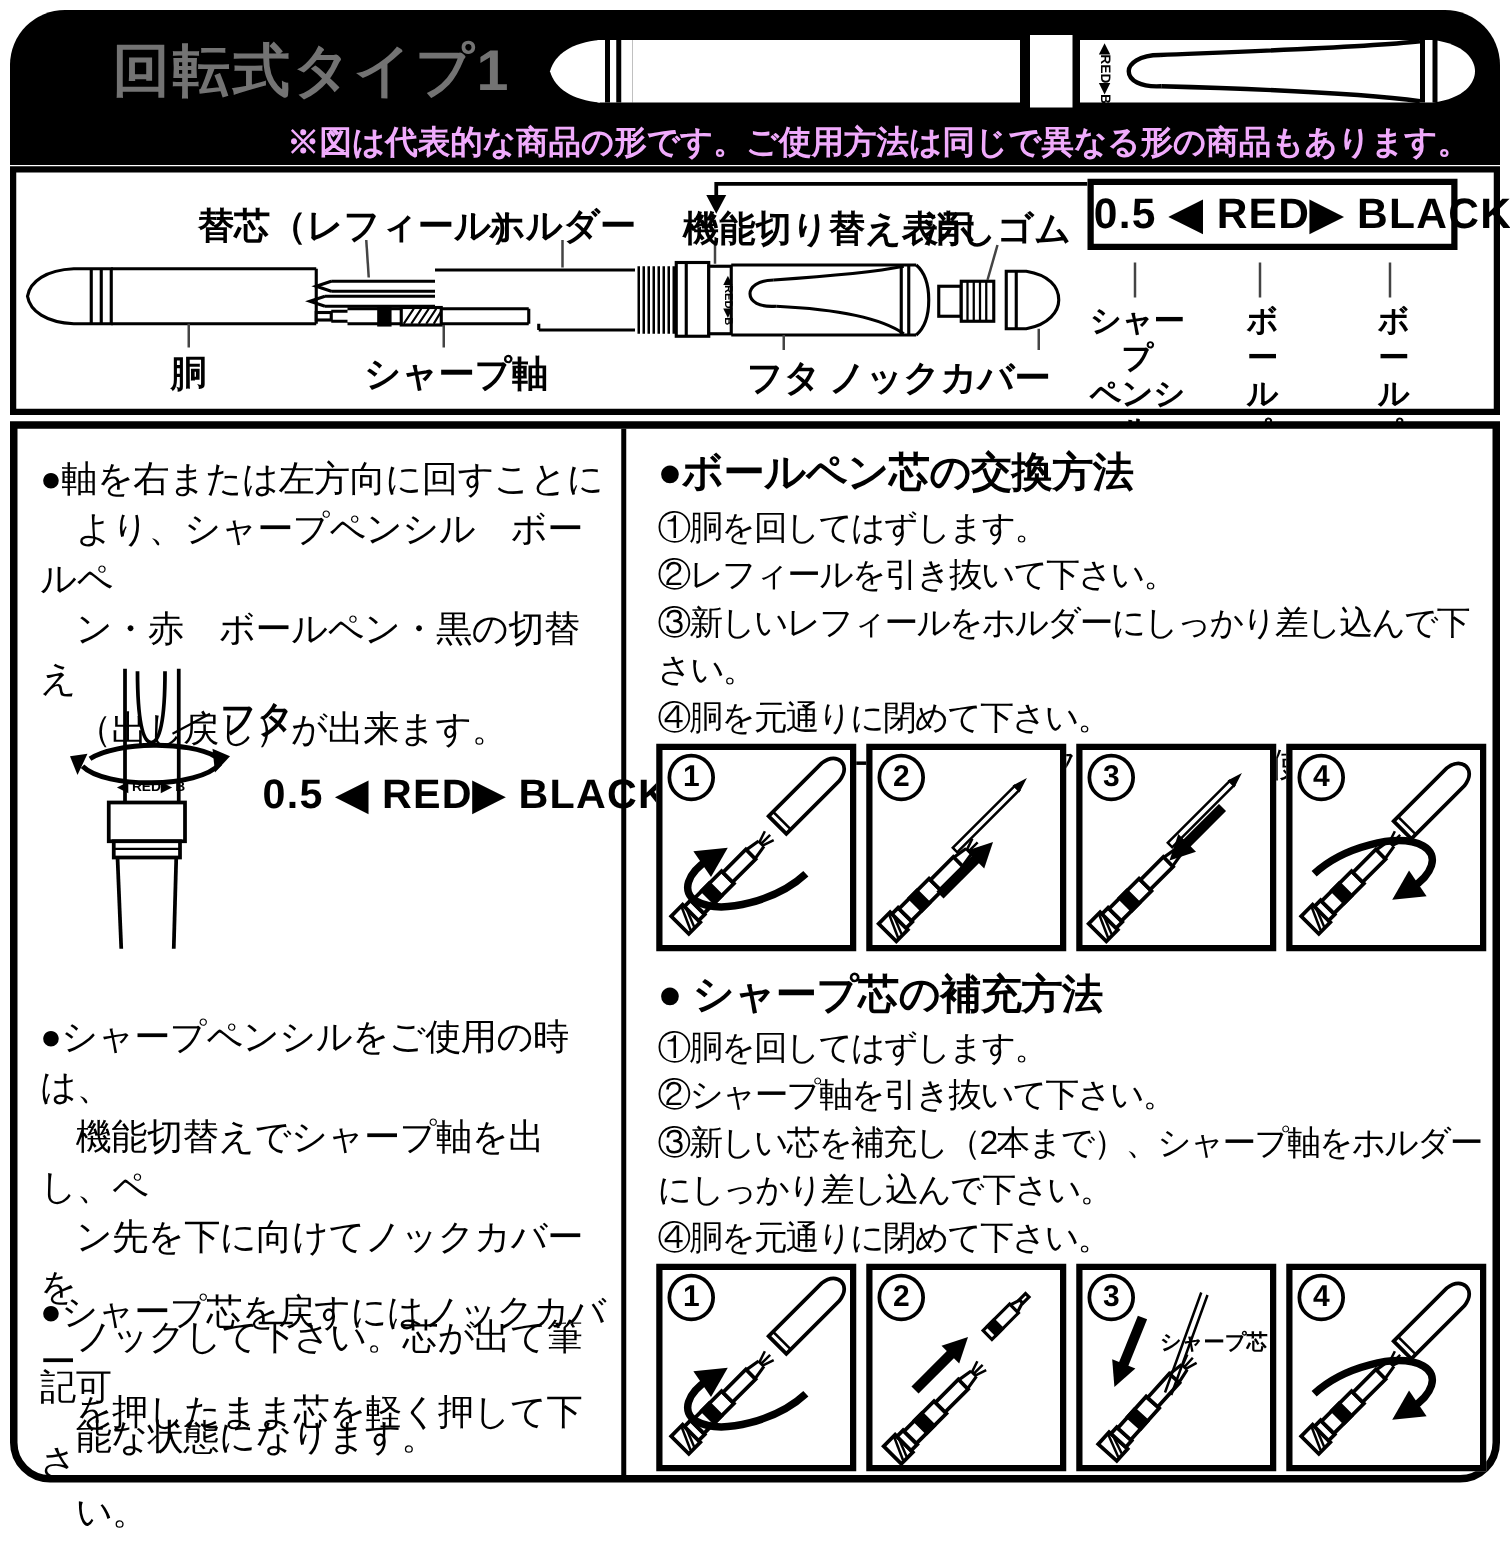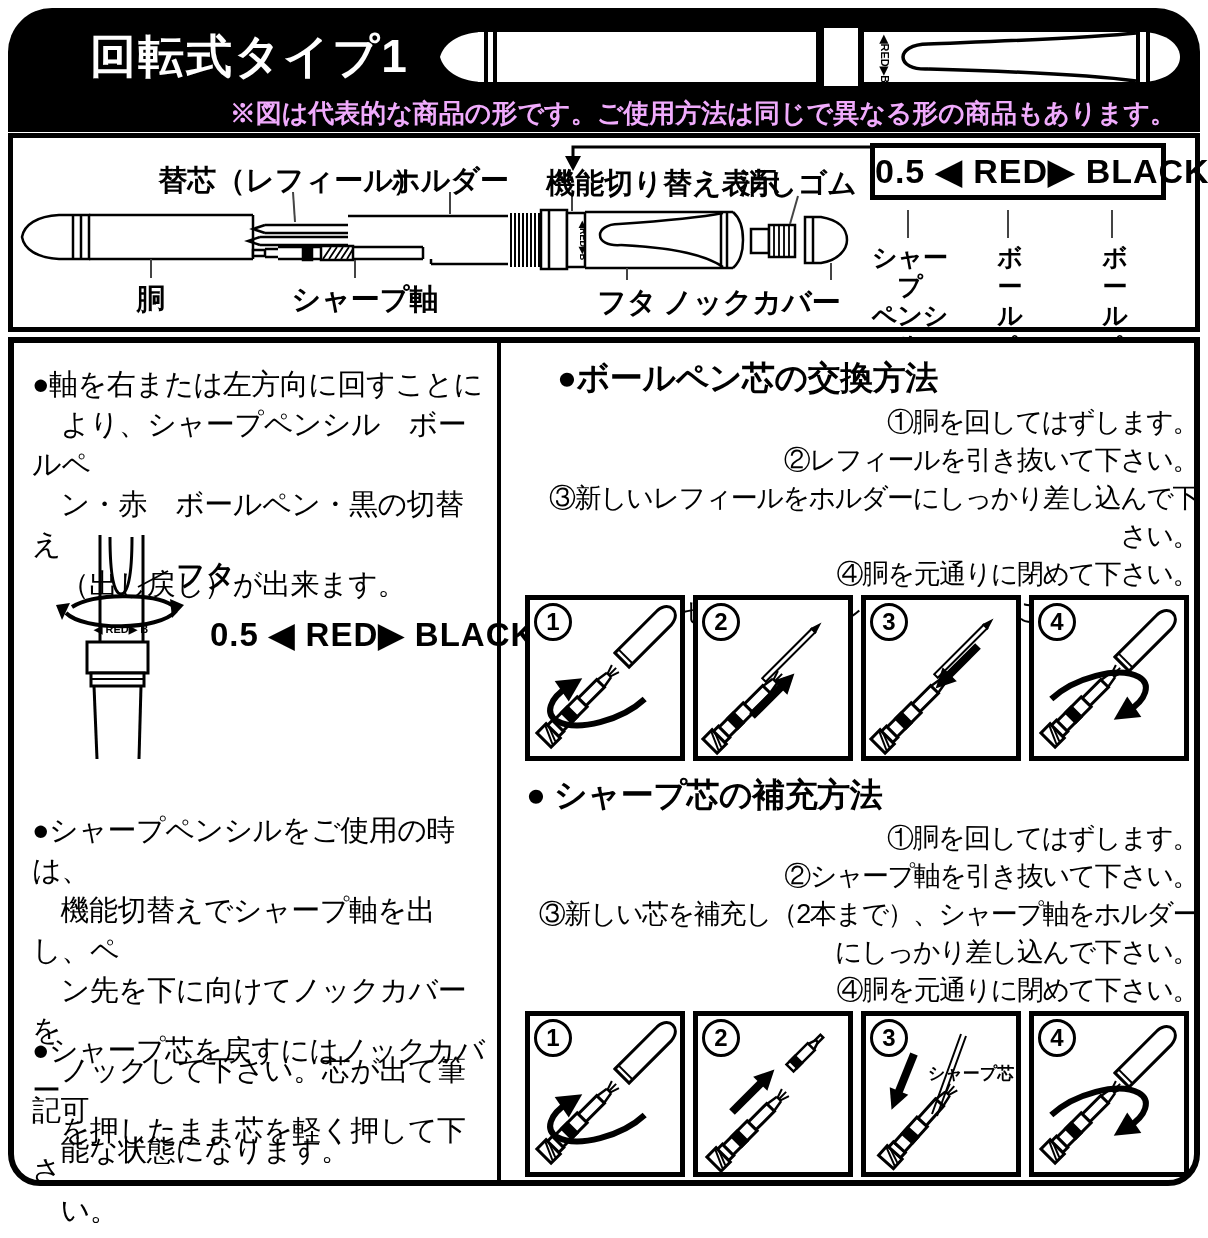--- a/index.html
+++ b/index.html
@@ -1,21 +1,21 @@
 <!DOCTYPE html>
 <html><head>
 <meta charset="utf-8">
 <style>
   html,body{margin:0;padding:0;background:#fff;}
   #root{position:relative;width:1208px;height:1238px;background:#fff;
         font-family:"Liberation Sans",sans-serif;color:#000;overflow:hidden;}
   
   .band{position:absolute;left:8px;top:8px;width:1192px;height:124px;background:#000;
         border-radius:44px 44px 0 0;}
-  .band-title{position:absolute;left:82px;top:18px;color:#ffffff;font-size:46px;font-weight:bold;letter-spacing:2px;}
+  .band-title{position:absolute;left:82px;top:18px;color:#737373;font-size:46px;font-weight:bold;letter-spacing:2px;}
   .band-note{position:absolute;right:24px;top:88px;color:#f0abfc;font-size:26px;font-weight:600;white-space:nowrap;}
   .band-pen{position:absolute;left:424px;top:10px;}
   
   .partsbox{position:absolute;left:8px;top:133px;width:1192px;height:199px;background:#fff;
             border:5px solid #000;box-sizing:border-box;}
   .partsbox .inner{position:absolute;left:-5px;top:-5px;width:1000px;height:199px;}
   .plabel{position:absolute;font-weight:bold;font-size:29px;white-space:nowrap;transform:translateX(-50%);}
   .legendbox{position:absolute;left:862px;top:10px;width:296px;height:57px;border:5px solid #000;
              box-sizing:border-box;text-align:center;line-height:47px;font-size:34px;font-weight:600;
              letter-spacing:1px;background:#fff;white-space:nowrap;}
@@ -23,21 +23,21 @@
               line-height:29px;white-space:pre-line;transform:translateX(-50%);}
   
   .mainbox{position:absolute;left:8px;top:337px;width:1192px;height:849px;background:#fff;
            border:6px solid #000;border-radius:0 0 32px 32px;box-sizing:border-box;}
   .mainbox .inner{position:absolute;left:0;top:0;width:1180px;height:894px;}
   .divider{position:absolute;left:483px;top:0;width:4px;height:837px;background:#000;}
   .para{position:absolute;font-size:29px;line-height:40px;white-space:pre-line;letter-spacing:-0.5px;}
   .capword{position:absolute;font-size:29px;font-weight:bold;}
   .sizetext{position:absolute;font-size:33px;font-weight:600;letter-spacing:1px;white-space:nowrap;}
   .rheading{position:absolute;font-size:33px;font-weight:bold;white-space:nowrap;letter-spacing:-0.5px;}
-  .steps{position:absolute;font-size:27px;letter-spacing:-1.5px;text-align:right;}
+  .steps{position:absolute;font-size:27px;letter-spacing:-1.5px;}
   .steps div{line-height:38px;white-space:pre-line;}
   .panels{position:absolute;display:flex;gap:8px;}
   .panel{position:relative;width:150px;height:156px;border:5px solid #000;background:#fff;}
   .pnum{position:absolute;left:4px;top:3px;width:32px;height:32px;border:3px solid #000;border-radius:50%;
         font-size:24px;font-weight:bold;text-align:center;line-height:32px;z-index:2;background:#fff;}
   .panel svg{position:absolute;left:0;top:0;}
   .leadlabel{position:absolute;left:62px;top:46px;font-size:17px;font-weight:bold;white-space:nowrap;z-index:2;}
   svg{overflow:visible;}
 </style>
 </head>
@@ -219,21 +219,21 @@
 
       <div class="para" style="left:18px;top:687px;width:460px;">●シャープ芯を戻すにはノックカバー
 　を押したまま芯を軽く押して下さ
 　い。</div>
       <div class="para" style="left:18px;top:467px;width:460px;">●シャープペンシルをご使用の時は、
 　機能切替えでシャープ軸を出し、ペ
 　ン先を下に向けてノックカバーを
 　ノックして下さい。芯が出て筆記可
 　能な状態になります。</div>
 
-      <div class="rheading" style="left:512px;top:13px;margin-left:31px;">●ボールペン芯の交換方法</div>
+      <div class="rheading" style="left:512px;top:13px;">●ボールペン芯の交換方法</div>
       <div class="steps" style="left:512px;top:60px;width:672px;">
         <div>①胴を回してはずします。</div>
         <div>②レフィールを引き抜いて下さい。</div>
         <div>③新しいレフィールをホルダーにしっかり差し込んで下さい。</div>
         <div>④胴を元通りに閉めて下さい。</div>
         <div>＊替芯は「セーラー専用レフィール」をご使用下さい。</div>
       </div>
 
       <div class="panels" style="left:511px;top:252px;">
         <div class="panel">

